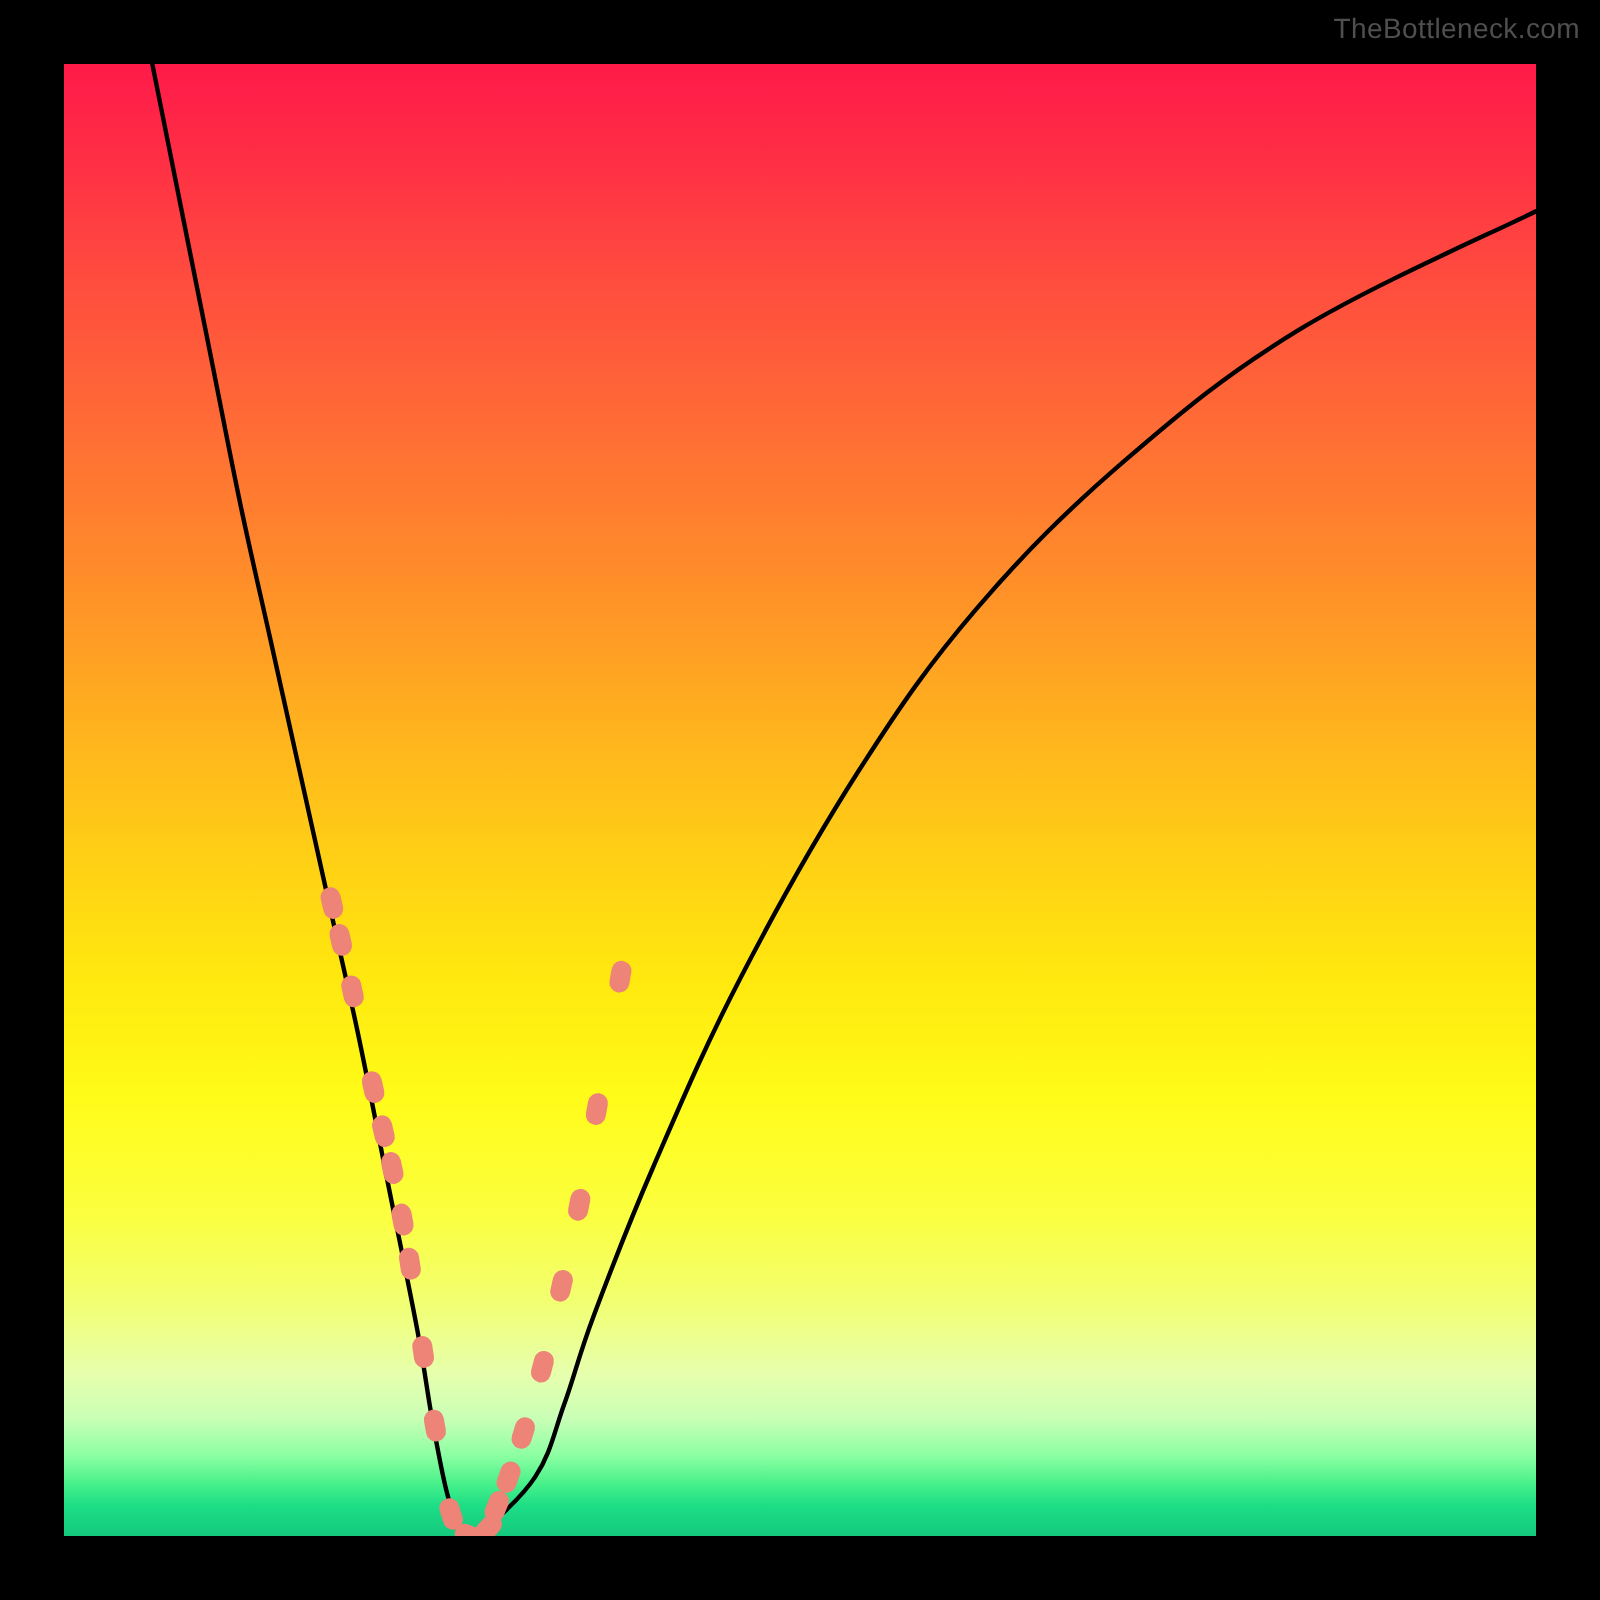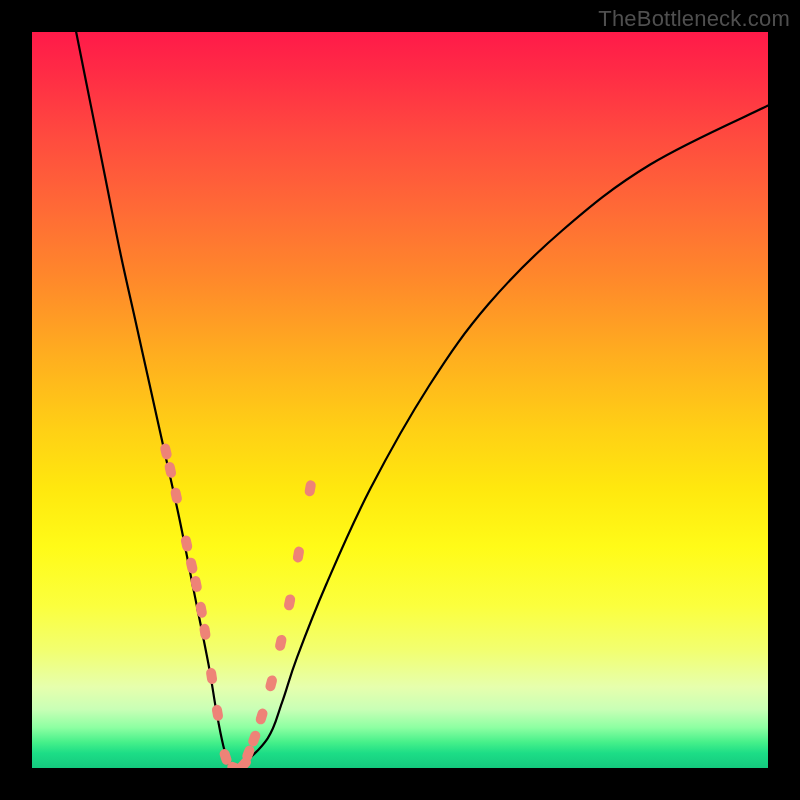--- a/index.html
+++ b/index.html
@@ -53,21 +53,21 @@
     left: 0;
     top: 0;
     width: 736px;
     height: 736px;
   }
   .watermark {
     position: absolute;
     top: 6px;
     right: 10px;
     color: #4f4f4f;
-    font-size: 22px;
+    font-size: 14px;
     letter-spacing: 0.2px;
     font-weight: 400;
     user-select: none;
   }
 </style>
 </head>
 <body>
 
 <div class="frame">
   <div class="watermark">TheBottleneck.com</div>

